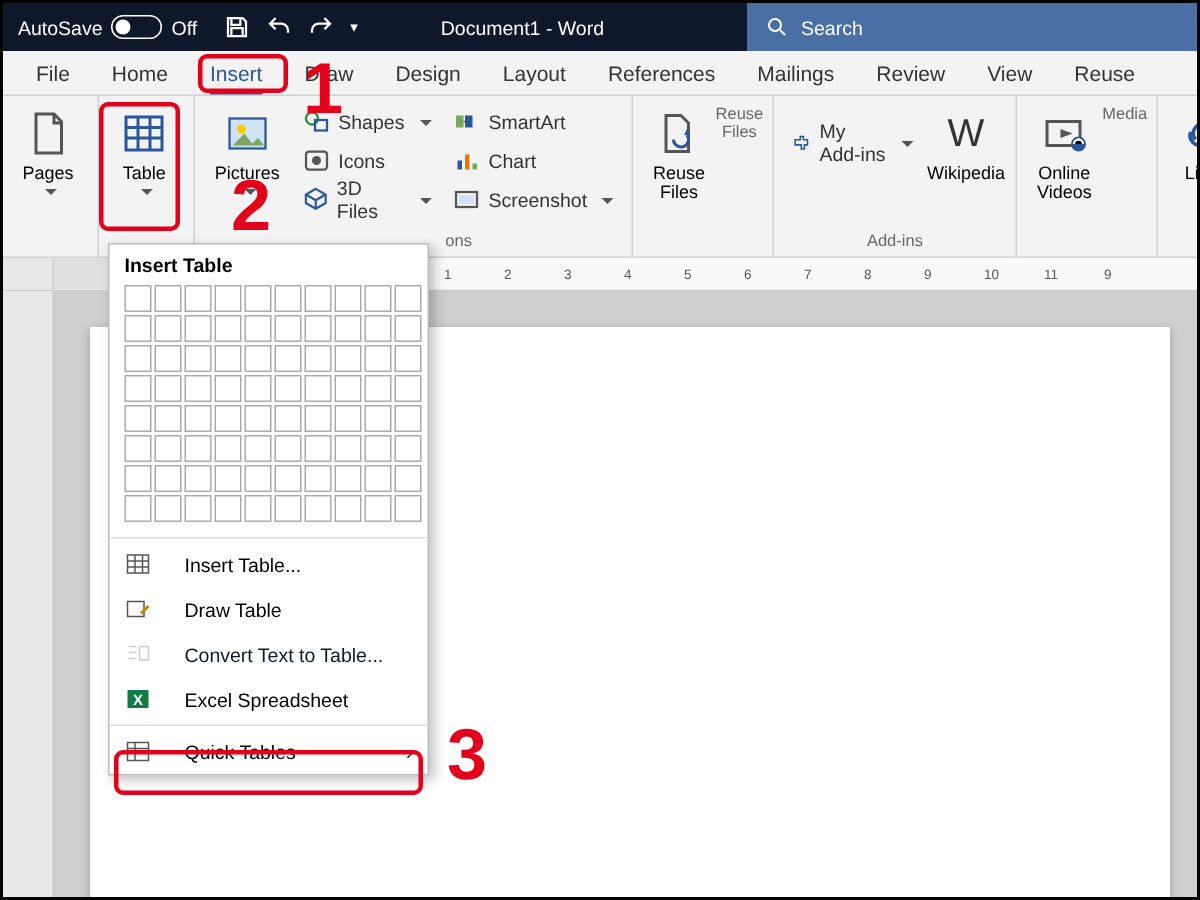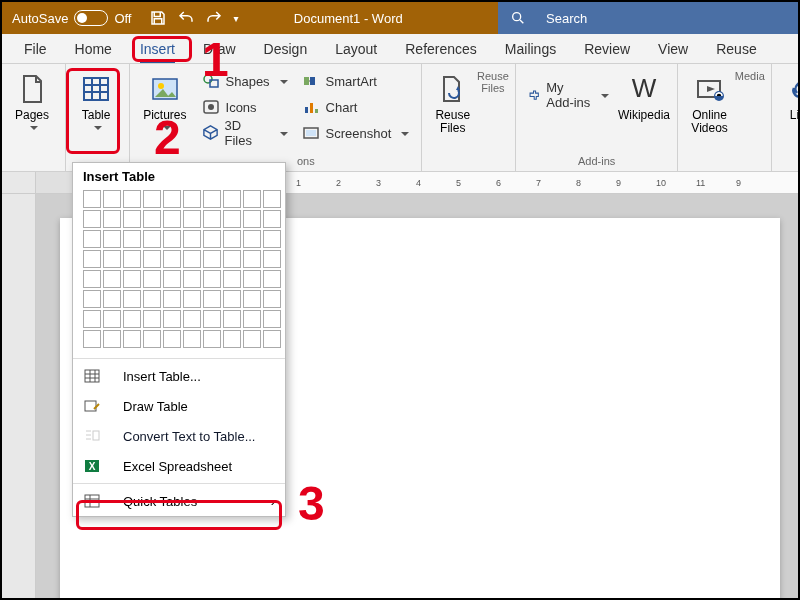--- a/index.html
+++ b/index.html
@@ -1,26 +1,26 @@
 <!DOCTYPE html>
 <html><head>
 <meta charset="utf-8">
 <style>
 * { box-sizing: border-box; margin: 0; padding: 0; font-family: "Segoe UI", Arial, sans-serif; }
 body { width: 800px; height: 600px; overflow: hidden; background: #fff; border: 2px solid #000; position: relative; }
 
 
-.titlebar { height: 32px; background: #a16207; display: flex; align-items: center; color: #fff; font-size: 13px; }
+.titlebar { height: 32px; background: #0f172a; display: flex; align-items: center; color: #fff; font-size: 13px; }
 .titlebar .autosave { display: flex; align-items: center; gap: 6px; padding: 0 10px; }
 .titlebar .toggle { width: 34px; height: 16px; border: 1.5px solid #fff; border-radius: 8px; display: flex; align-items: center; padding: 0 2px; }
 .titlebar .toggle-knob { width: 10px; height: 10px; background: #fff; border-radius: 50%; }
 .titlebar .qat { display: flex; gap: 10px; padding-left: 8px; align-items: center; }
 .titlebar .qat svg { width: 18px; height: 18px; }
 .titlebar .doc-title { flex: 1; text-align: center; margin-left: -40px; }
-.titlebar .search { width: 300px; background: #4a6fa5; height: 100%; display: flex; align-items: center; padding: 0 12px; gap: 20px; }
+.titlebar .search { width: 300px; background: #4a6fa5; height: 100%; display: flex; align-items: center; padding: 0 12px; gap: 8px; }
 .titlebar .search svg { width: 16px; height: 16px; }
 
 
 .tabs { height: 30px; background: #f3f3f3; display: flex; align-items: flex-end; padding: 0 8px; font-size: 14px; border-bottom: 1px solid #d0d0d0; }
 .tab { padding: 4px 14px 6px; color: #333; cursor: pointer; position: relative; }
 .tab.active { color: #2b579a; }
 .tab.active::after { content: ""; position: absolute; bottom: 0; left: 14px; right: 14px; height: 3px; background: #2b579a; }
 
 
 .ribbon { height: 108px; background: #f3f3f3; display: flex; font-size: 13px; border-bottom: 1px solid #d0d0d0; }

